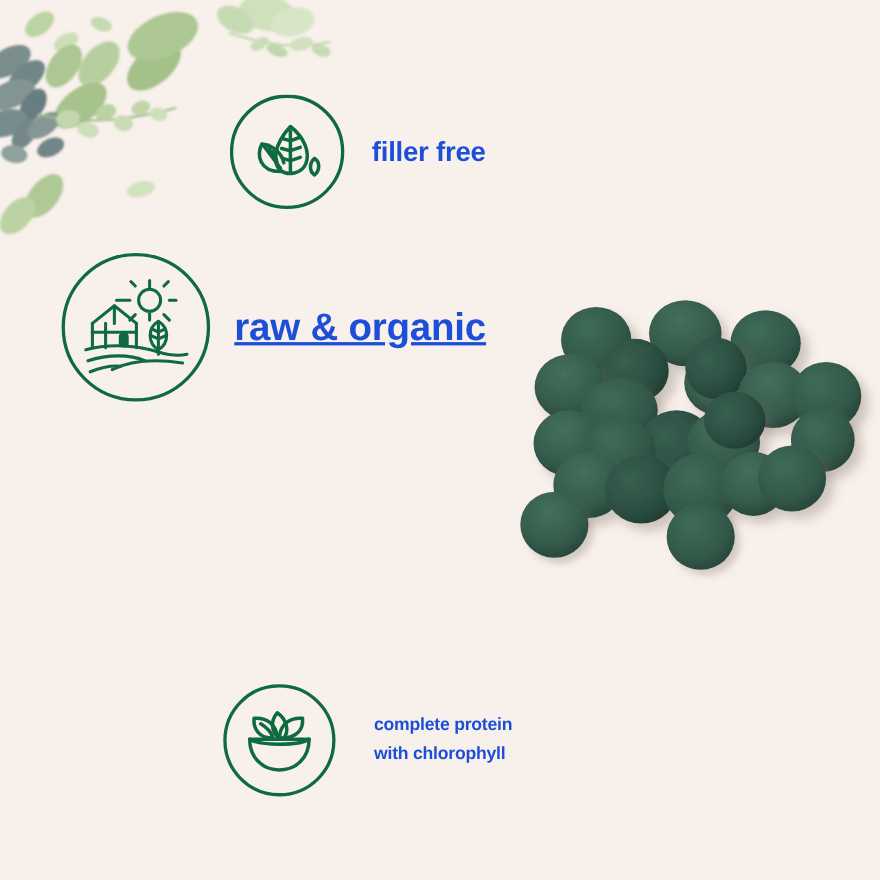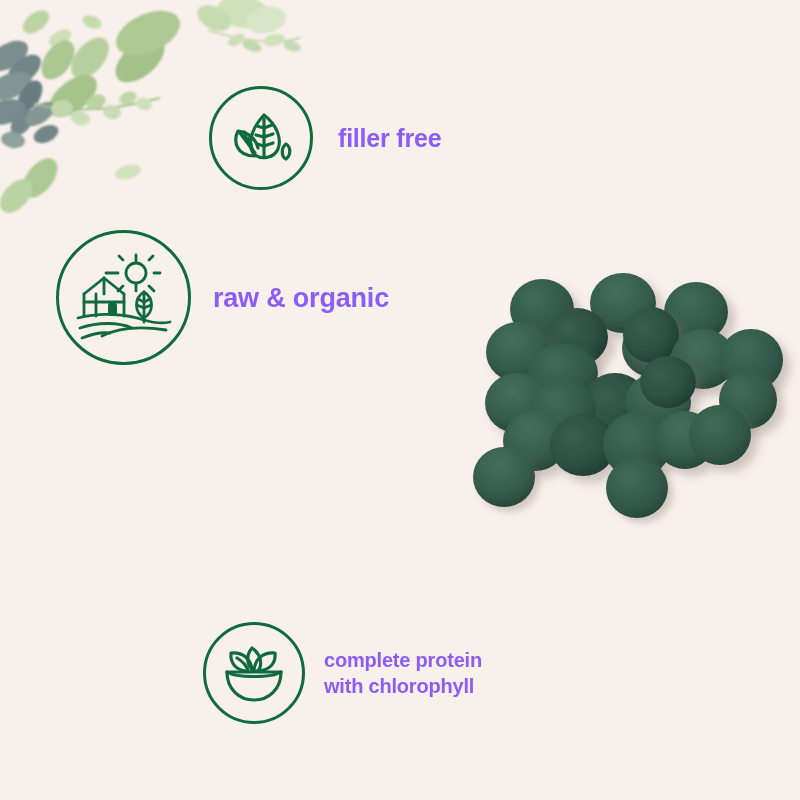--- a/index.html
+++ b/index.html
@@ -41,45 +41,45 @@
     border: 3px solid #0f6b3f;
     box-sizing: border-box;
     display: flex;
     align-items: center;
     justify-content: center;
     flex: 0 0 auto;
   }
   .badge svg { display: block; }
 
   .benefit-label {
-    color: #8b5cf6;
+    color: #1d4ed8;
     font-weight: bold;
     letter-spacing: -0.2px;
     white-space: pre-line;
   }
 
   
   #row-1 { left: 209px; top: 86px; }
   #row-1 .badge { width: 104px; height: 104px; border-width: 3px; }
   #row-1 .benefit-label { font-size: 25px; line-height: 30px; margin-left: 25px; }
 
   
   #row-2 { left: 56px; top: 230px; }
   #row-2 .badge { width: 135px; height: 135px; border-width: 3px; }
-  #row-2 .benefit-label { font-size: 27px; line-height: 32px; margin-left: 22px; }
+  #row-2 .benefit-label { font-size: 35px; line-height: 32px; margin-left: 22px; text-decoration: underline; }
 
   
   #row-3 { left: 48px; top: 428px; }
   #row-3 .badge { width: 142px; height: 142px; border-width: 3px; }
   #row-3 .benefit-label { font-size: 24.5px; line-height: 30px; margin-left: 23px; }
 
   
   #row-4 { left: 203px; top: 622px; }
   #row-4 .badge { width: 102px; height: 102px; border-width: 3px; }
-  #row-4 .benefit-label { font-size: 20px; line-height: 26.5px; margin-left: 19px; }
+  #row-4 .benefit-label { font-size: 16px; line-height: 26.5px; margin-left: 35px; }
 
   
   #tablet-pile {
     position: absolute;
     left: 455px;
     top: 255px;
     width: 345px;
     height: 300px;
   }
 </style>

